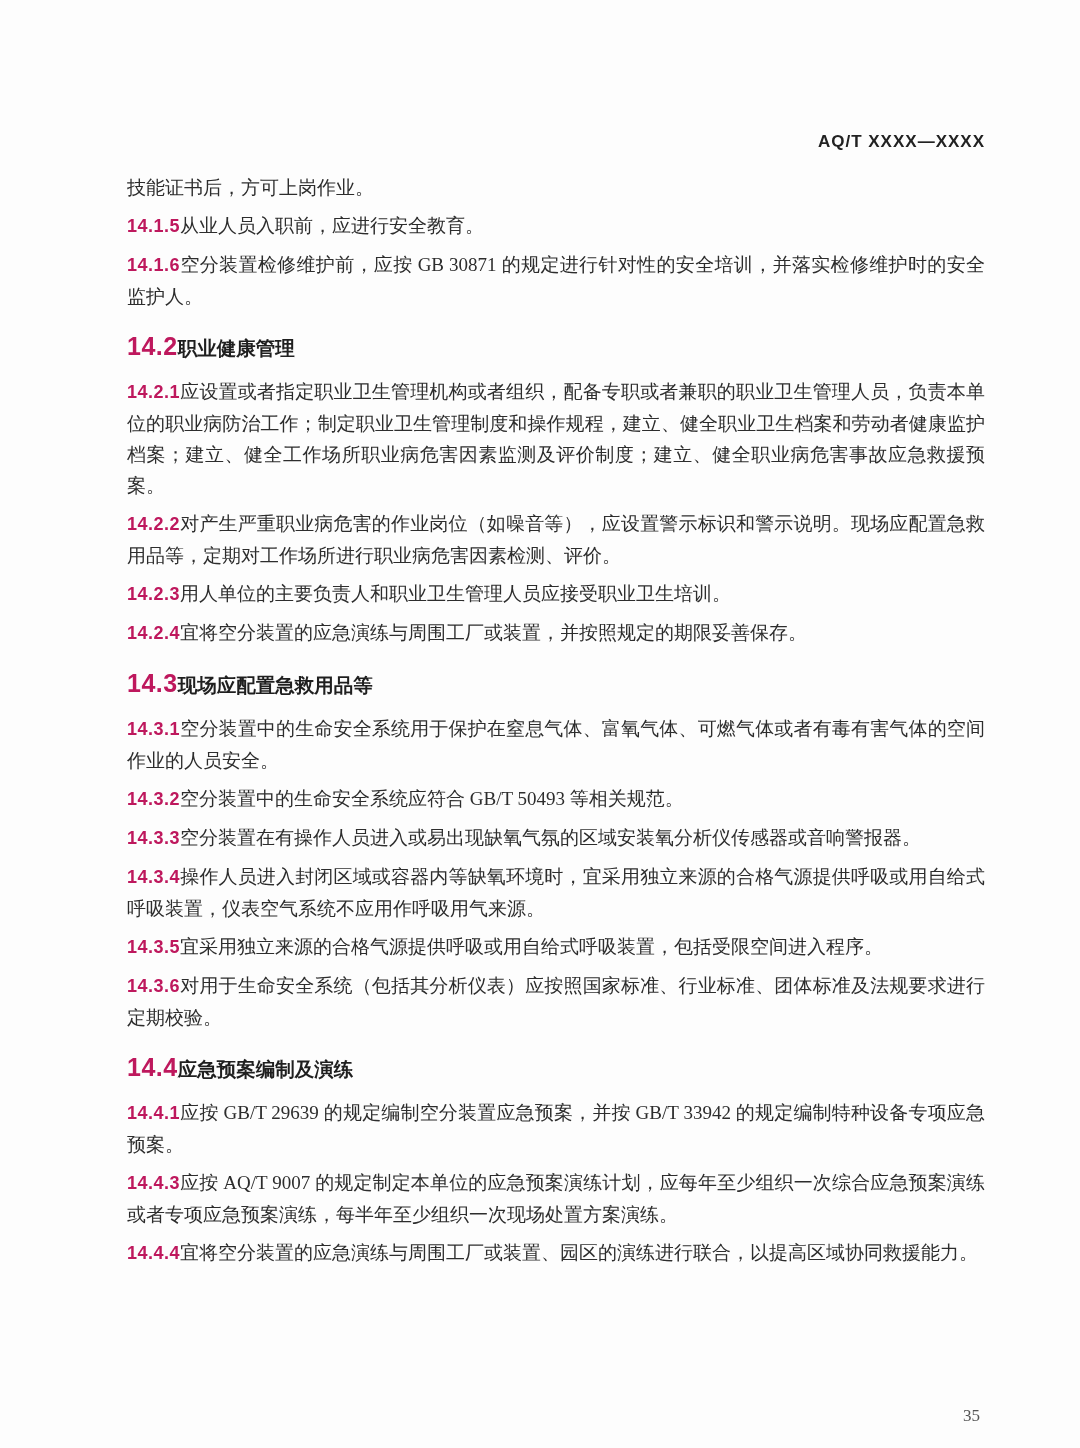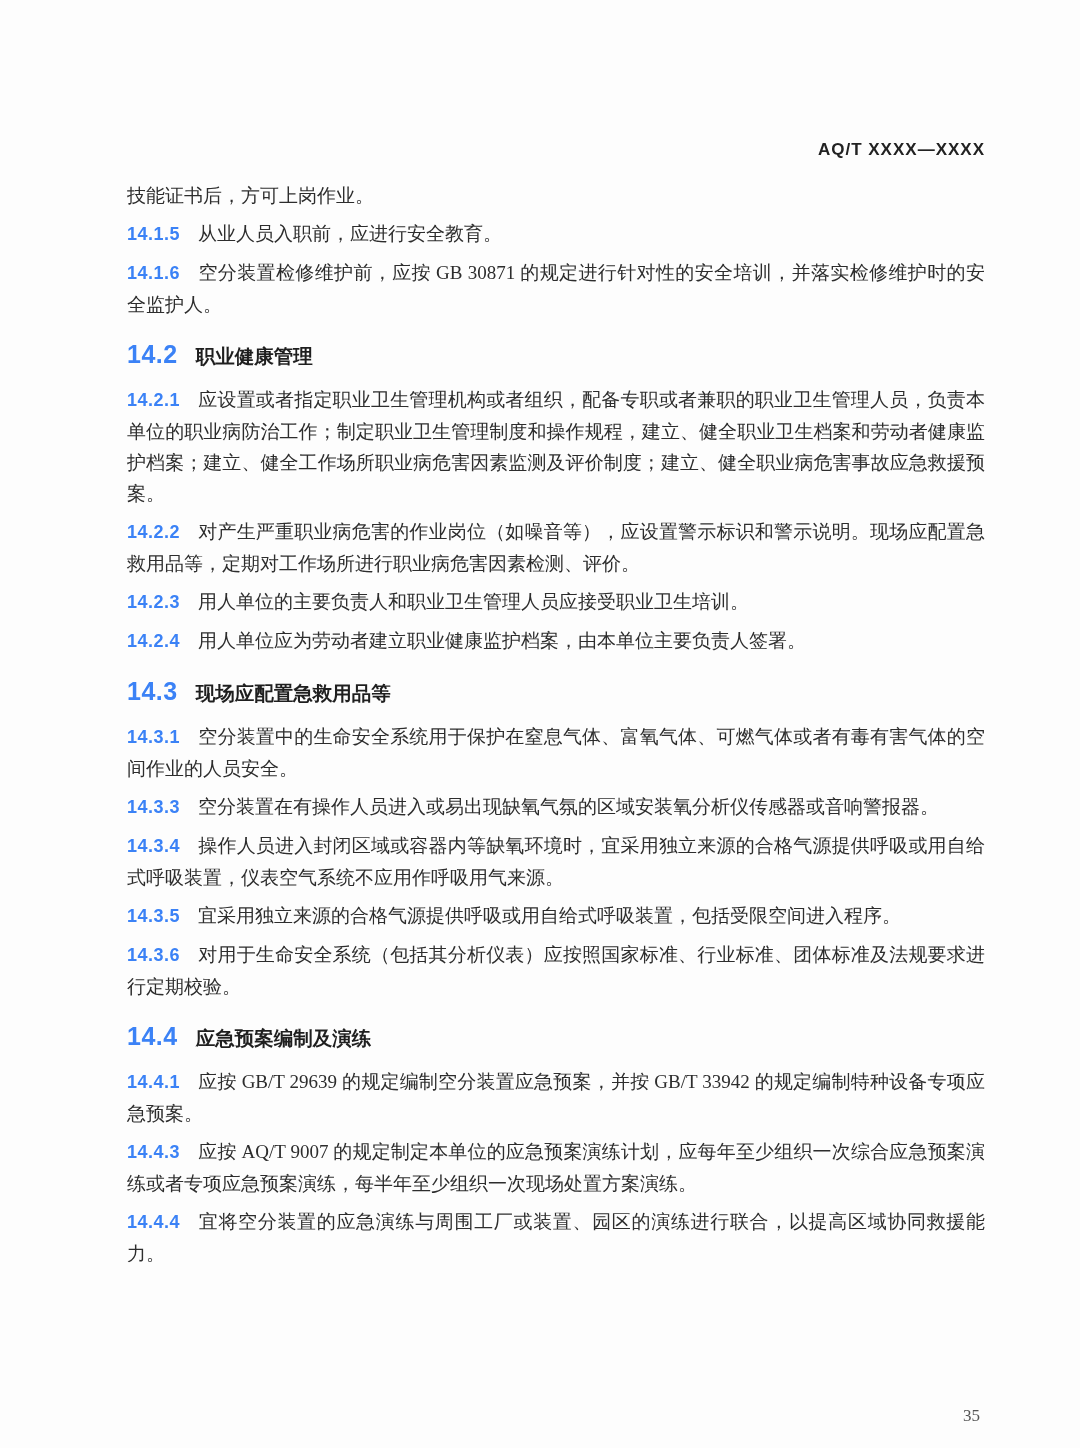--- a/index.html
+++ b/index.html
@@ -21,39 +21,38 @@
     width: 858px;
     top: 132px;
   }
   .doc-header {
     text-align: right;
     font-family: "Liberation Sans", "DejaVu Sans", sans-serif;
     font-size: 17px;
     font-weight: 600;
     letter-spacing: 1px;
     color: #222222;
-    margin: 8px 0 20px 0;
+    margin: 0 0 20px 0;
     line-height: 20px;
   }
   .para, .clause {
     font-family: "Liberation Serif", "DejaVu Serif", serif;
     font-size: 19px;
     line-height: 31px;
     margin: 7px 0;
     text-align: justify;
     color: #2d2d2d;
   }
   .clause-num {
     font-family: "Liberation Sans", "DejaVu Sans", sans-serif;
     font-weight: 600;
     font-size: 18px;
     letter-spacing: 0.5px;
-    margin-right: 18px;
     white-space: nowrap;
-    color: #3b82f6;
+    color: #be185d;
   }
   .section-heading {
     font-family: "Liberation Sans", "DejaVu Sans", sans-serif;
     font-weight: 700;
     font-size: 19.5px;
     line-height: 28px;
     margin: 20px 0 14px 0;
     color: #1f1f1f;
   }
   .section-heading .clause-num {
@@ -84,26 +83,27 @@
     <p class="clause"><span class="clause-num">14.1.6</span><span>空分装置检修维护前，应按 GB 30871 的规定进行针对性的安全培训，并落实检修维护时的安全监护人。</span></p>
 
     <h2 class="section-heading"><span class="clause-num">14.2</span><span>职业健康管理</span></h2>
 
     <p class="clause"><span class="clause-num">14.2.1</span><span>应设置或者指定职业卫生管理机构或者组织，配备专职或者兼职的职业卫生管理人员，负责本单位的职业病防治工作；制定职业卫生管理制度和操作规程，建立、健全职业卫生档案和劳动者健康监护档案；建立、健全工作场所职业病危害因素监测及评价制度；建立、健全职业病危害事故应急救援预案。</span></p>
 
     <p class="clause"><span class="clause-num">14.2.2</span><span>对产生严重职业病危害的作业岗位（如噪音等），应设置警示标识和警示说明。现场应配置急救用品等，定期对工作场所进行职业病危害因素检测、评价。</span></p>
 
     <p class="clause"><span class="clause-num">14.2.3</span><span>用人单位的主要负责人和职业卫生管理人员应接受职业卫生培训。</span></p>
 
-    <p class="clause"><span class="clause-num">14.2.4</span><span>用人单位应为劳动者建立职业健康监护档案，由本单位主要负责人签署。</span></p>
+    <p class="clause"><span class="clause-num">14.2.4</span><span>宜将空分装置的应急演练与周围工厂或装置，并按照规定的期限妥善保存。</span></p>
 
     <h2 class="section-heading"><span class="clause-num">14.3</span><span>现场应配置急救用品等</span></h2>
 
     <p class="clause"><span class="clause-num">14.3.1</span><span>空分装置中的生命安全系统用于保护在窒息气体、富氧气体、可燃气体或者有毒有害气体的空间作业的人员安全。</span></p>
 
+    <p class="clause"><span class="clause-num">14.3.2</span><span>空分装置中的生命安全系统应符合 GB/T 50493 等相关规范。</span></p>
 
     <p class="clause"><span class="clause-num">14.3.3</span><span>空分装置在有操作人员进入或易出现缺氧气氛的区域安装氧分析仪传感器或音响警报器。</span></p>
 
     <p class="clause"><span class="clause-num">14.3.4</span><span>操作人员进入封闭区域或容器内等缺氧环境时，宜采用独立来源的合格气源提供呼吸或用自给式呼吸装置，仪表空气系统不应用作呼吸用气来源。</span></p>
 
     <p class="clause"><span class="clause-num">14.3.5</span><span>宜采用独立来源的合格气源提供呼吸或用自给式呼吸装置，包括受限空间进入程序。</span></p>
 
     <p class="clause"><span class="clause-num">14.3.6</span><span>对用于生命安全系统（包括其分析仪表）应按照国家标准、行业标准、团体标准及法规要求进行定期校验。</span></p>
 
     <h2 class="section-heading"><span class="clause-num">14.4</span><span>应急预案编制及演练</span></h2>

